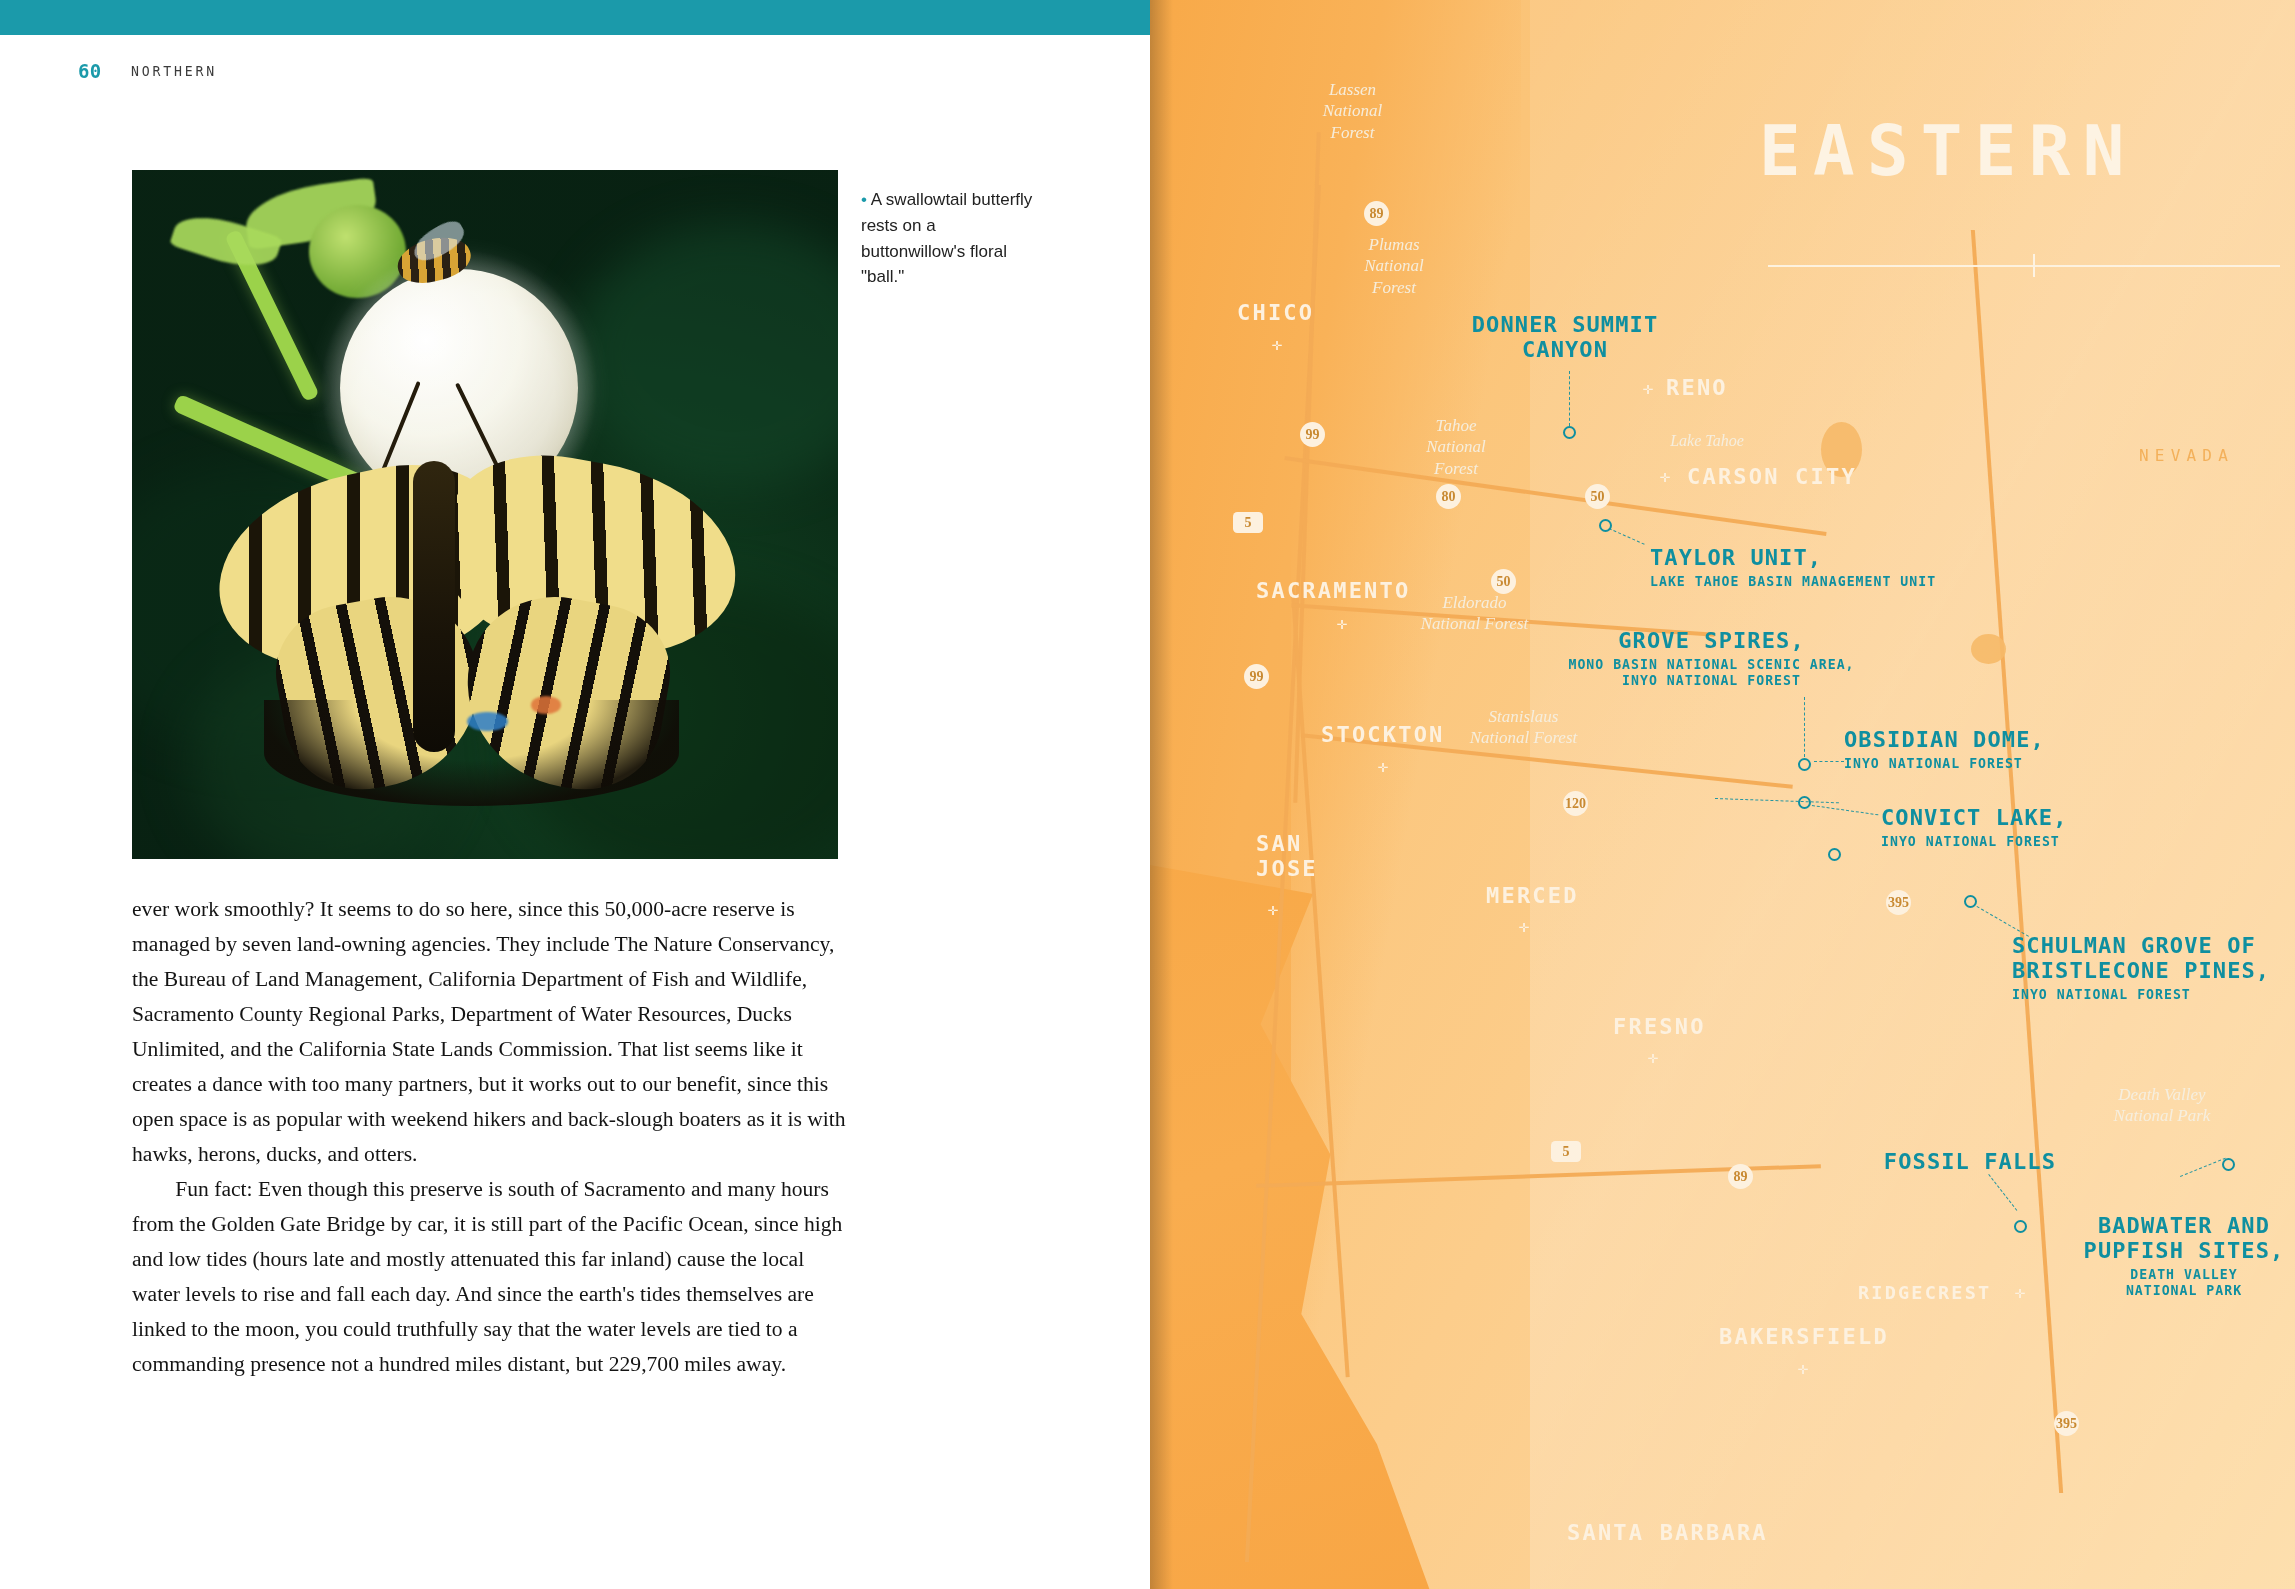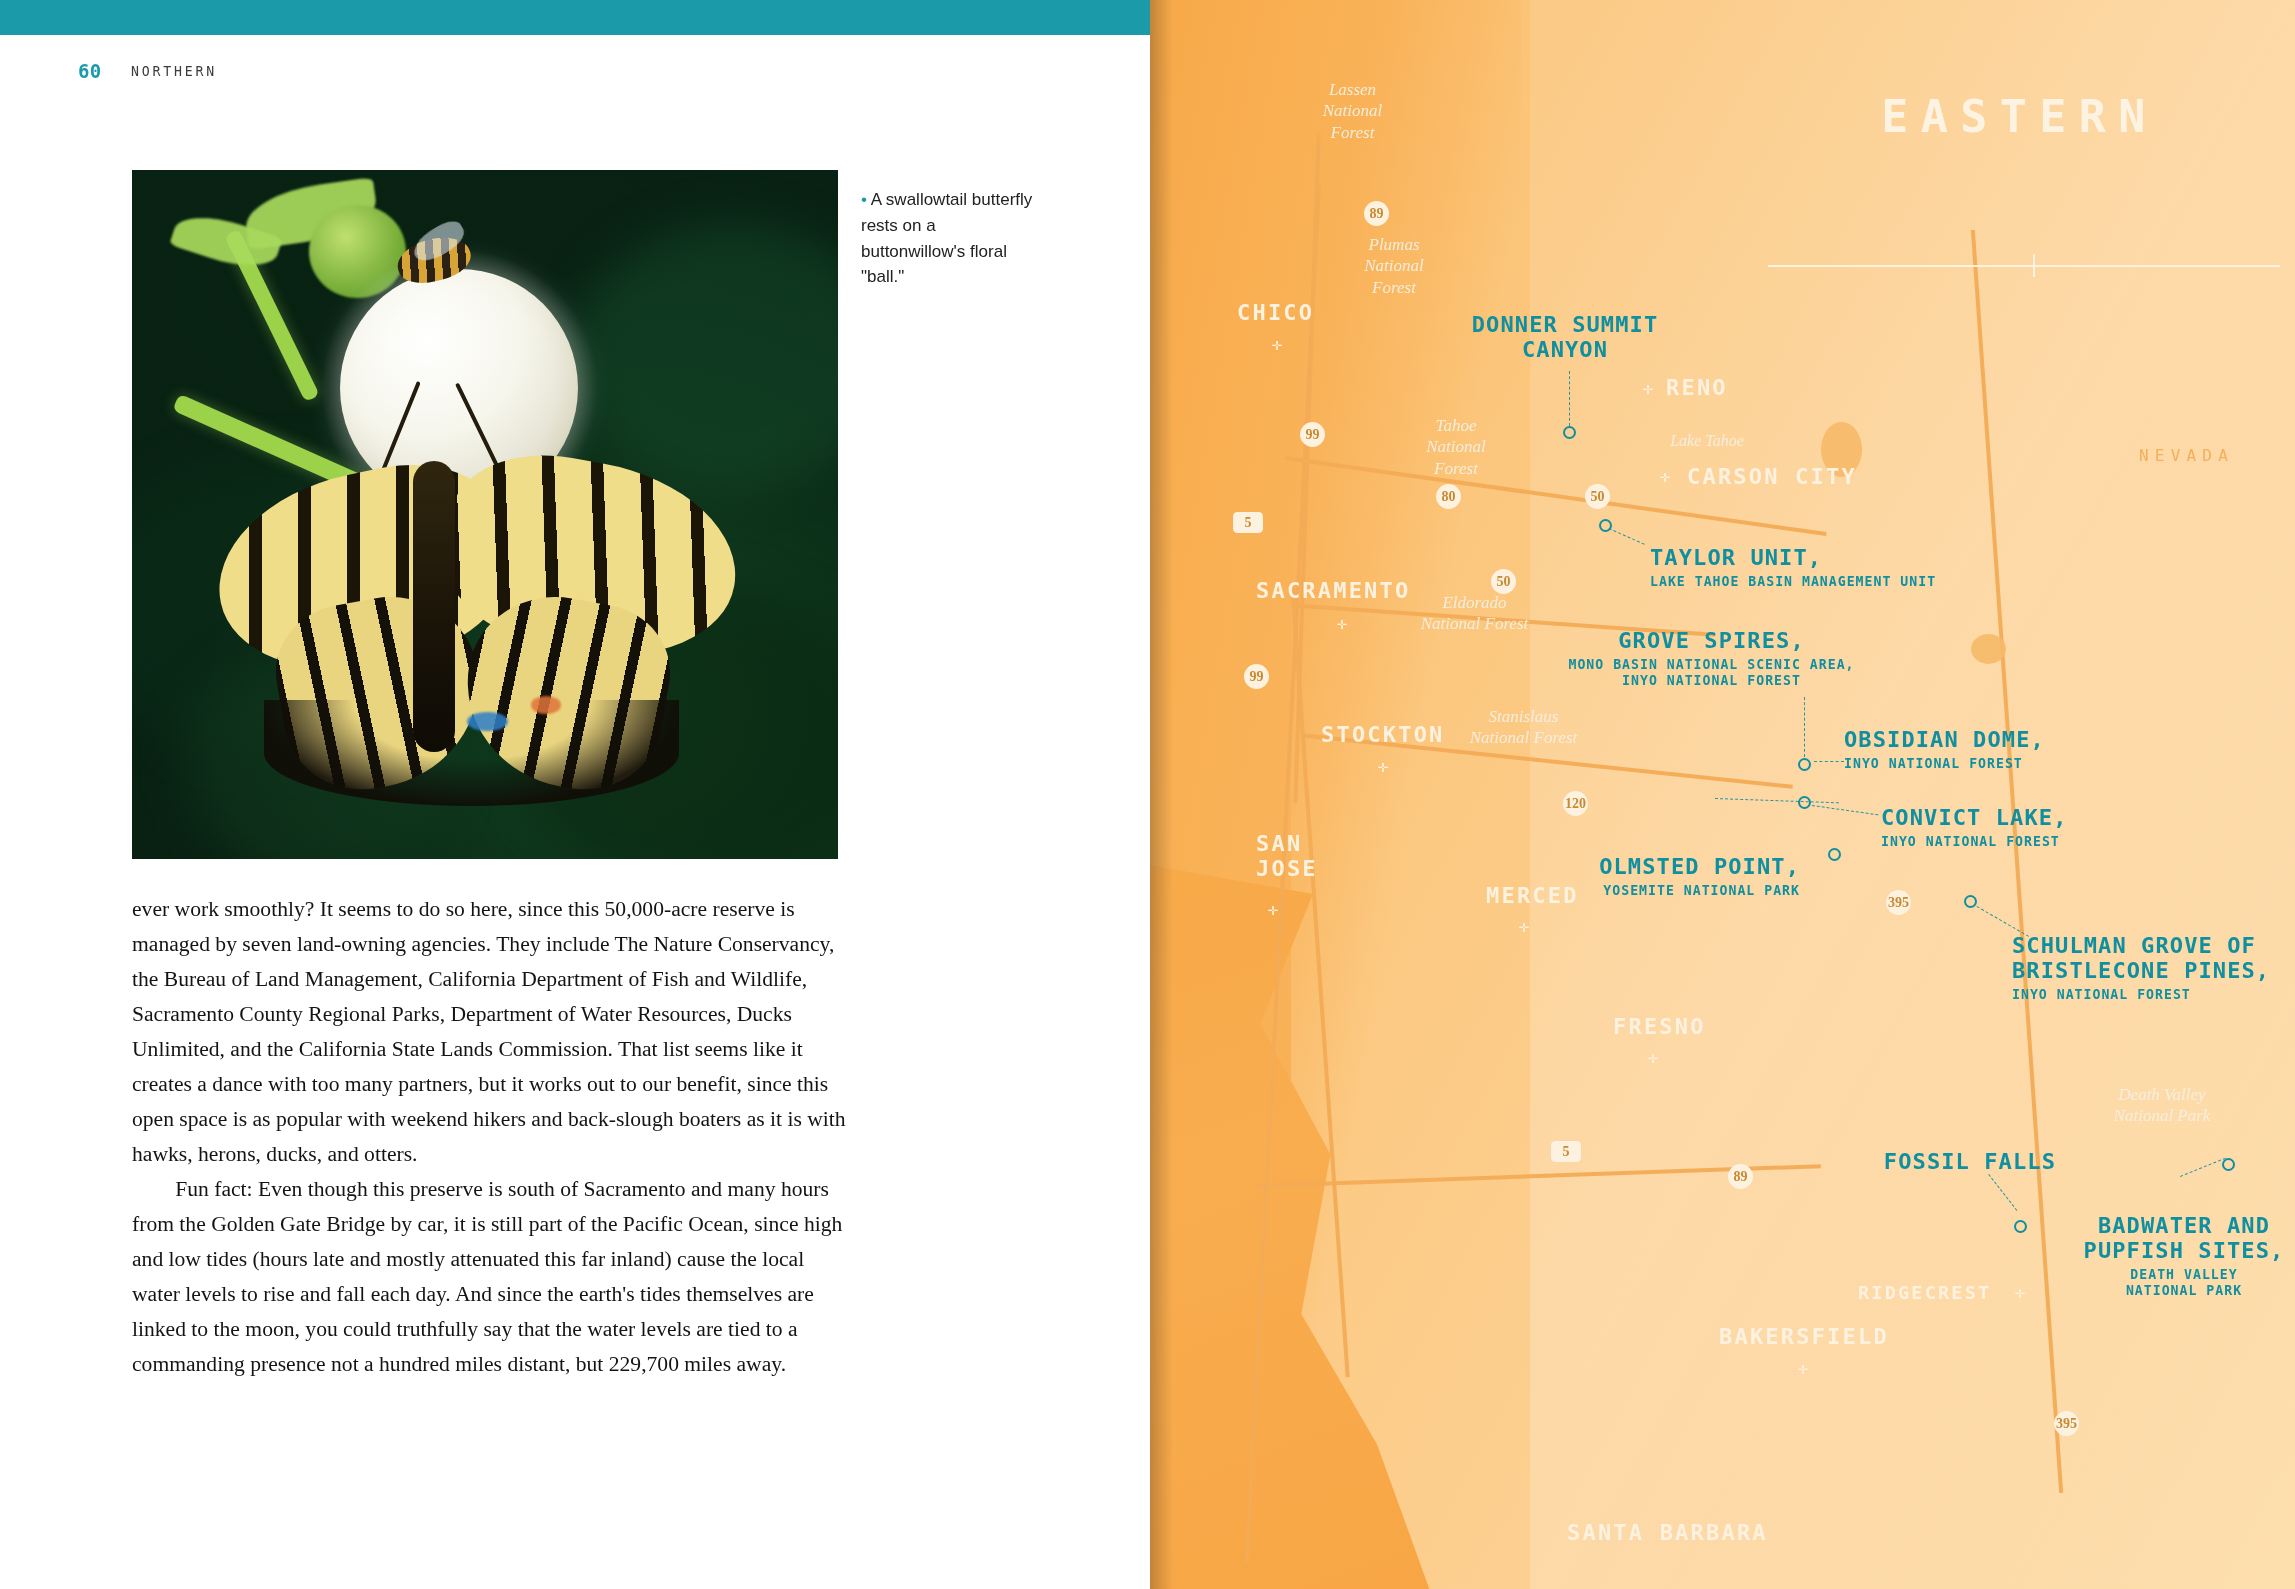--- a/index.html
+++ b/index.html
@@ -169,24 +169,24 @@
   .land-hi {
     position: absolute; left: 380px; top: 0; width: 768px; height: 1589px;
     background: linear-gradient(120deg, rgba(255,255,255,0.10) 0%, rgba(255,255,255,0.22) 45%, rgba(255,255,255,0.05) 100%);
   }
   .coast-cut {
     position:absolute; left:0; top:865px; width: 291px; height: 724px;
     background: linear-gradient(160deg, #f8a948 0%, #f9ad4f 40%, #f8a645 100%);
     clip-path: polygon(0% 0%, 56% 4%, 38% 22%, 62% 40%, 52% 62%, 78% 80%, 96% 100%, 0% 100%);
   }
   .map-title {
-    position: absolute; left: 609px; top: 90px; width: 521px;
-    font-family: "DejaVu Sans Mono", monospace;
-    font-weight: bold; font-size: 45px; letter-spacing: 12.4px;
-    color: #fdf3e3; text-align: center;
+    position: absolute; left: 609px; top: 111px; width: 521px;
+    font-family: "DejaVu Sans Mono", monospace;
+    font-weight: bold; font-size: 69px; letter-spacing: 12.4px;
+    color: #fdf3e3; text-align: left;
   }
   .title-rule {
     position: absolute; left: 618px; top: 265px; width: 512px; height: 1.8px;
     background: #fdf3e3; opacity: .95;
   }
   .title-tick {
     position: absolute; left: 883px; top: 254px; width: 1.8px; height: 23px;
     background: #fdf3e3;
   }
   .state-label {
@@ -434,24 +434,20 @@
     </div>
     <div class="leader" style="left:1771px; top:761px; width:30px; margin-left:-1107px;"></div>
 
     <div class="poi" style="left:1838px; top:806px; margin-left:-1107px;">
       <span>CONVICT LAKE,</span>
       <span class="sub">INYO NATIONAL FOREST</span>
     </div>
     <div class="marker" style="left:1755px; top:796px; margin-left:-1107px;"></div>
     <div class="leader" style="left:1769px; top:805px; width:67px; transform:rotate(8deg); margin-left:-1107px;"></div>
 
-    <div class="poi right" style="left:1333px; top:855px; width:424px; margin-left:-1107px;">
-      <span>OLMSTED POINT,</span>
-      <span class="sub">YOSEMITE NATIONAL PARK</span>
-    </div>
     <div class="marker" style="left:1785px; top:848px; margin-left:-1107px;"></div>
     <div class="leader" style="left:1672px; top:798px; width:124px; transform:rotate(2deg); margin-left:-1107px;"></div>
 
     <div class="poi" style="left:1969px; top:934px; width:300px; margin-left:-1107px;">
       <span>SCHULMAN GROVE OF</span><br>
       <span>BRISTLECONE PINES,</span>
       <span class="sub">INYO NATIONAL FOREST</span>
     </div>
     <div class="marker" style="left:1921px; top:895px; margin-left:-1107px;"></div>
     <div class="leader" style="left:1934px; top:906px; width:60px; transform:rotate(30deg); margin-left:-1107px;"></div>

